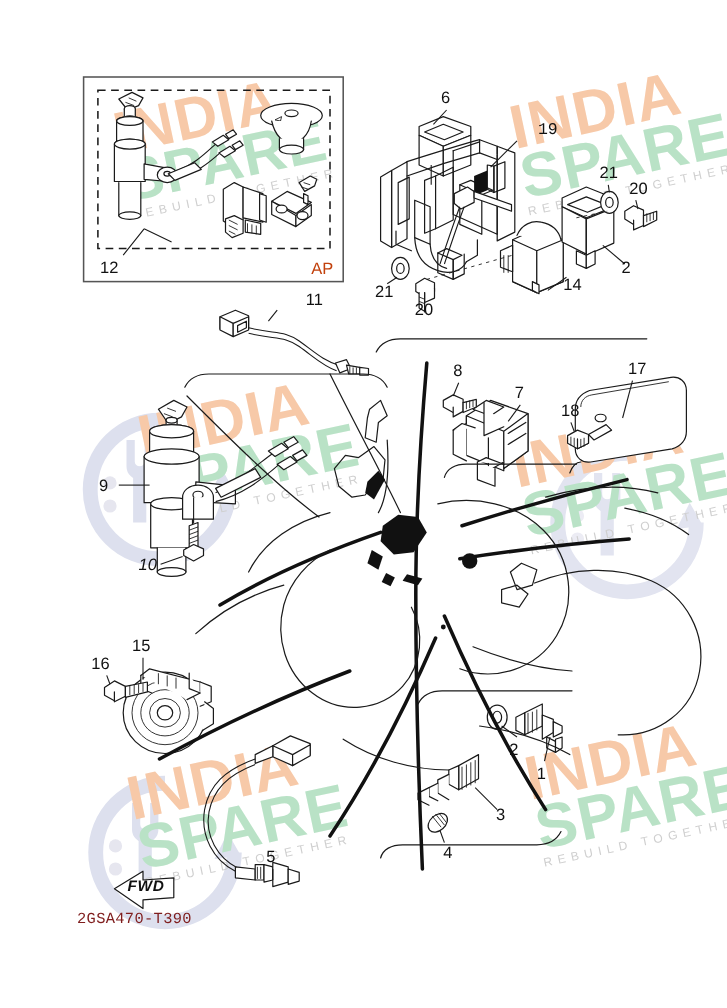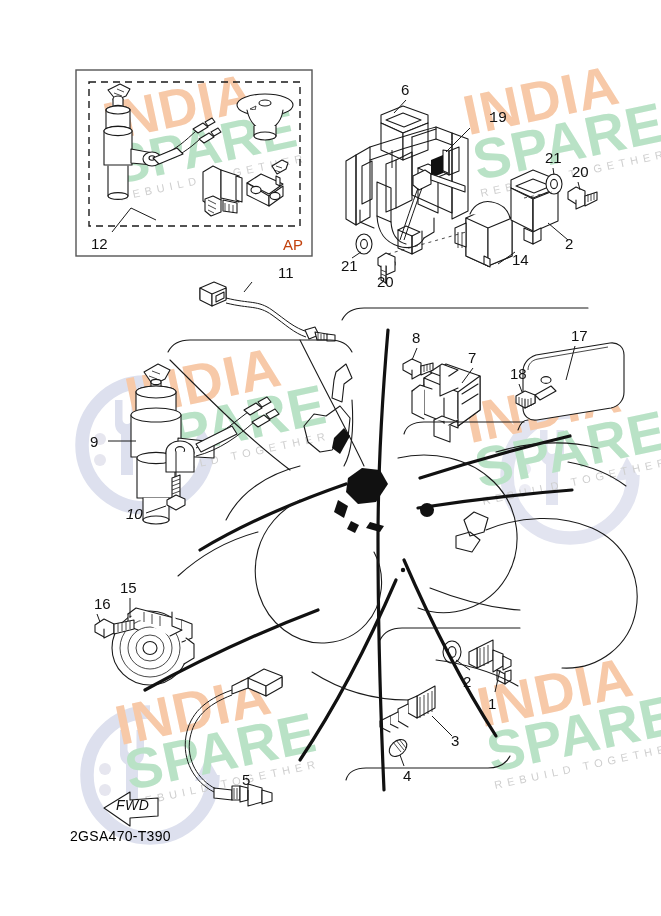--- a/index.html
+++ b/index.html
@@ -14,21 +14,21 @@
   .wm-spare{color:#b9e2c6;}
   .wm-tag{color:#cfcfcf;letter-spacing:5px;font-weight:normal;}
   .wm-logo{position:absolute;pointer-events:none;}
 
   
   #art{position:absolute;left:0;top:0;width:661px;height:916px;}
 
   
   .lbl{position:absolute;font-family:"Liberation Sans",sans-serif;
        font-size:15px;color:#111;font-weight:normal;line-height:1;}
-  .code{position:absolute;font-size:14px;color:#000000;letter-spacing:0.3px;}
+  .code{position:absolute;font-size:14px;color:#7f1d1d;letter-spacing:0.3px;font-family:Liberation Mono, monospace;}
   .ap{position:absolute;font-size:15px;color:#c2410c;}
 </style>
 </head>
 <body>
 
 <div id="page">
 
   <div class="wm-logo" style="left:70px;top:370px;">
     <svg width="150" height="150" viewBox="0 0 100 100">
       <path d="M50 8 A42 42 0 1 0 92 50" fill="none" stroke="#dde0ee" stroke-width="9"></path>
@@ -505,26 +505,26 @@
   <div class="lbl" style="left:246px;top:265px;margin-left:32px;">11</div>
   <div class="lbl" style="left:412px;top:330px;">8</div>
   <div class="lbl" style="left:468px;top:350px;">7</div>
   <div class="lbl" style="left:571px;top:328px;">17</div>
   <div class="lbl" style="left:510px;top:366px;">18</div>
 
   <div class="lbl" style="left:90px;top:434px;">9</div>
   <div class="lbl" style="left:126px;top:506px;font-style:italic;">10</div>
 
   <div class="lbl" style="left:120px;top:580px;">15</div>
-  <div class="lbl" style="left:94px;top:596px;">16</div>
+  <div class="lbl" style="left:83px;top:596px;">16</div>
 
   <div class="lbl" style="left:463px;top:674px;">2</div>
   <div class="lbl" style="left:488px;top:696px;">1</div>
   <div class="lbl" style="left:451px;top:733px;">3</div>
   <div class="lbl" style="left:403px;top:768px;">4</div>
   <div class="lbl" style="left:242px;top:772px;">5</div>
 
-  <div style="position:absolute;left:116px;top:797px;font-size:14px;font-weight:normal;
+  <div style="position:absolute;left:116px;top:797px;font-size:14px;font-weight:bold;
               font-style:italic;color:#111;letter-spacing:0.5px;">FWD</div>
 
   <div class="code" style="left:70px;top:828px;">2GSA470-T390</div>
 
 </div>
 
 </body></html>

